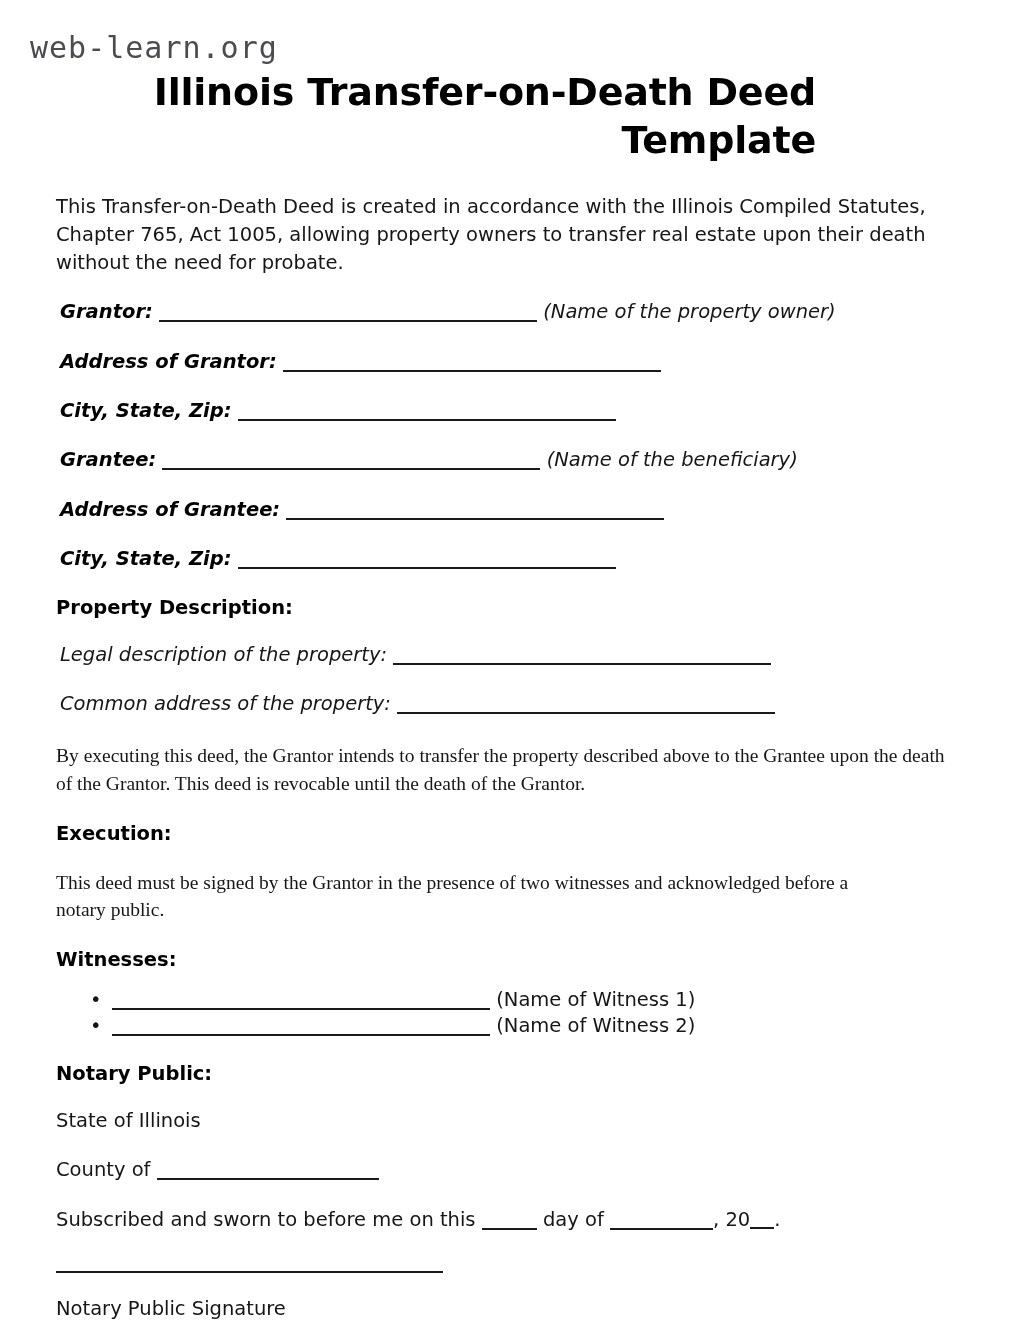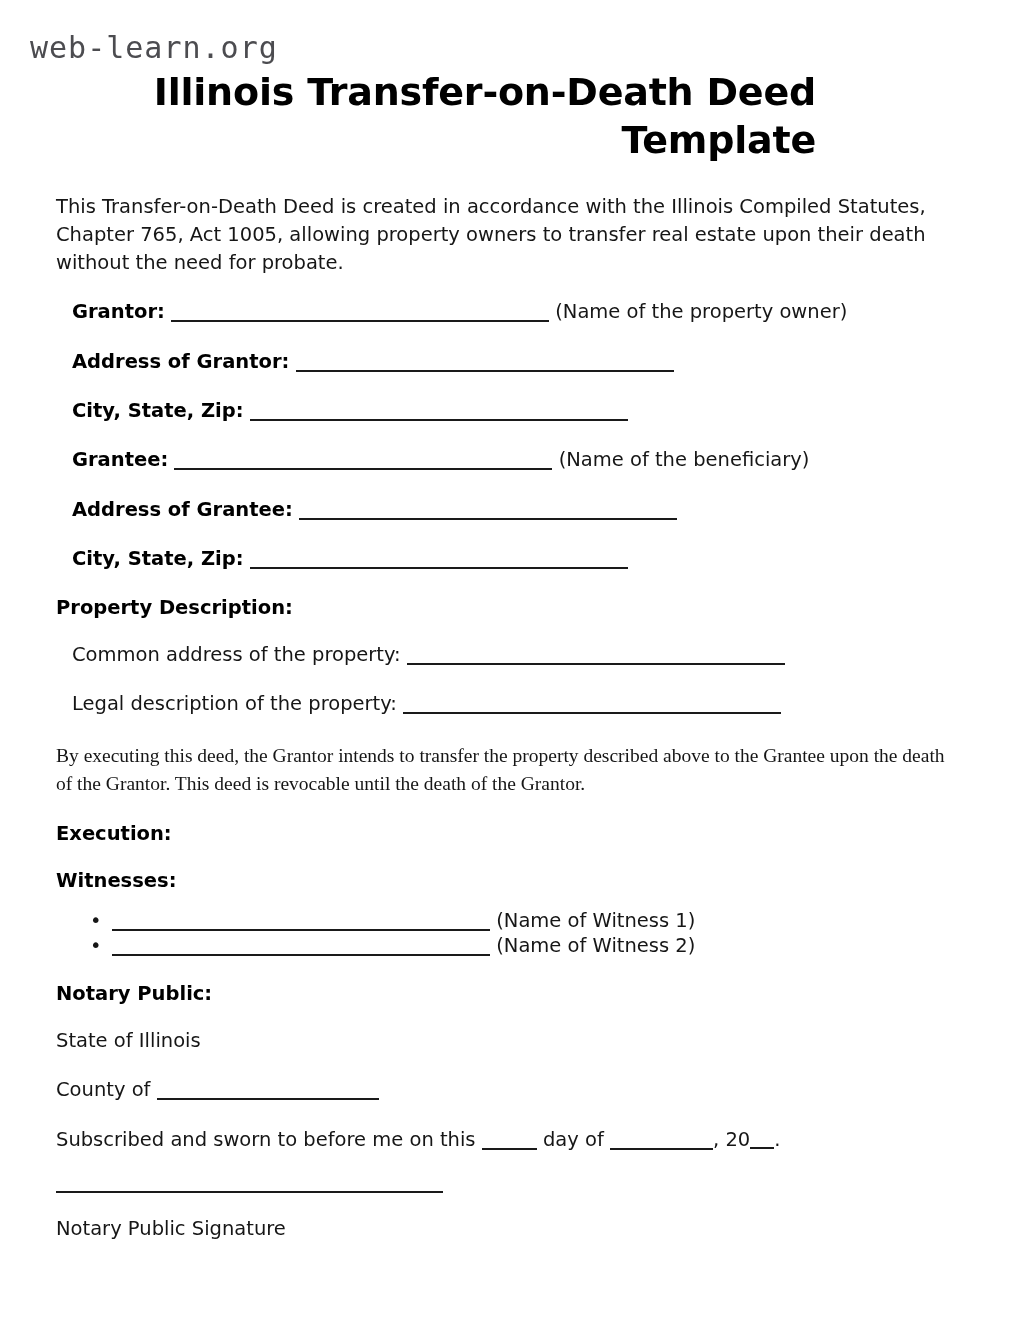--- a/index.html
+++ b/index.html
@@ -53,23 +53,24 @@
     font-size: 19.5px;
     line-height: 1.43;
     margin: 28px 0 0 0;
     max-width: 905px;
     color: #161616;
   }
 
   .field-row {
     font-size: 19.5px;
     line-height: 1.4;
-    margin: 22px 0 0 16px;
-    white-space: nowrap;
-    color: #161616;
+    margin: 22px 0 0 4px;
+    white-space: nowrap;
+    color: #161616;
+    font-style: italic;
   }
   .field-row .label {
     font-weight: 700;
     color: #000000;
   }
   .field-row .label-normal {
     font-weight: 400;
   }
   .blank {
     display: inline-block;
@@ -191,32 +192,33 @@
   </div>
 
   <div class="field-row">
     <span class="label">City, State, Zip:</span>
     <span class="blank w-city"></span>
   </div>
 
   <div class="section-head">Property Description:</div>
 
   <div class="field-row">
+    <span class="label-normal">Legal description of the property:</span>
+    <span class="blank w-legal"></span>
+  </div>
+
+  <div class="field-row">
     <span class="label-normal">Common address of the property:</span>
     <span class="blank w-legal"></span>
   </div>
 
-  <div class="field-row">
-    <span class="label-normal">Legal description of the property:</span>
-    <span class="blank w-legal"></span>
-  </div>
-
   <p class="para">By executing this deed, the Grantor intends to transfer the property described above to the Grantee upon the death of the Grantor. This deed is revocable until the death of the Grantor.</p>
 
   <div class="section-head">Execution:</div>
+  <p class="para" style="max-width:800px">This deed must be signed by the Grantor in the presence of two witnesses and acknowledged before a notary public.</p>
 
   <div class="section-head">Witnesses:</div>
   <ul class="witness-list">
     <li>
       <span class="bullet">•</span>
       <span class="blank w-witness"></span>
       <span class="hint">(Name of Witness 1)</span>
     </li>
     <li>
       <span class="bullet">•</span>

